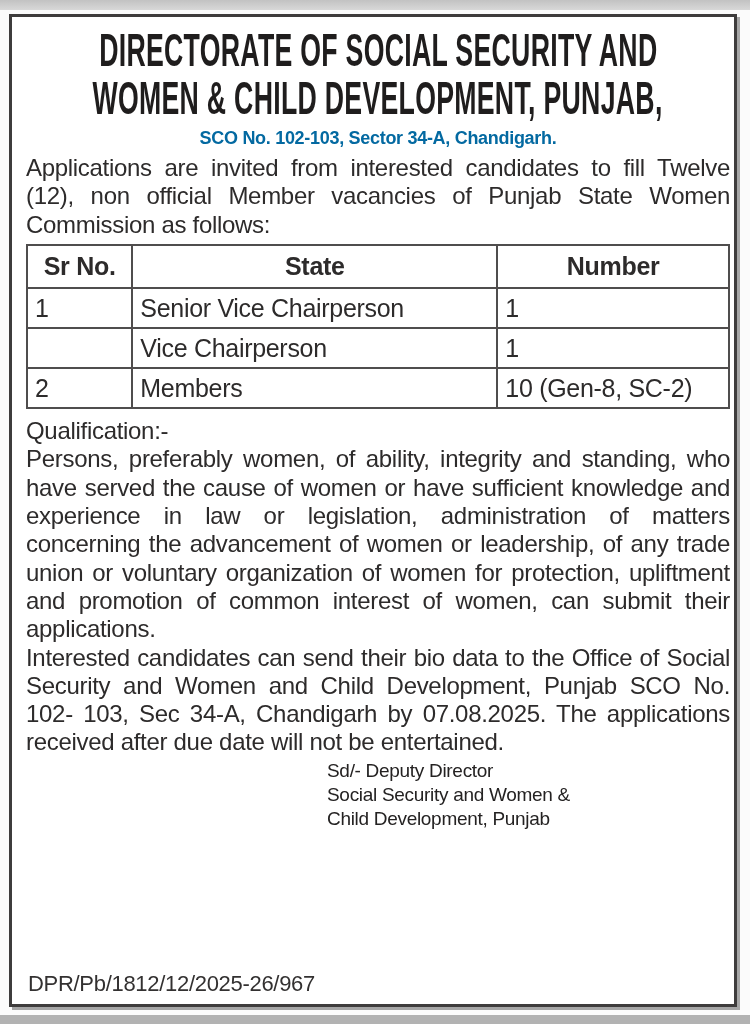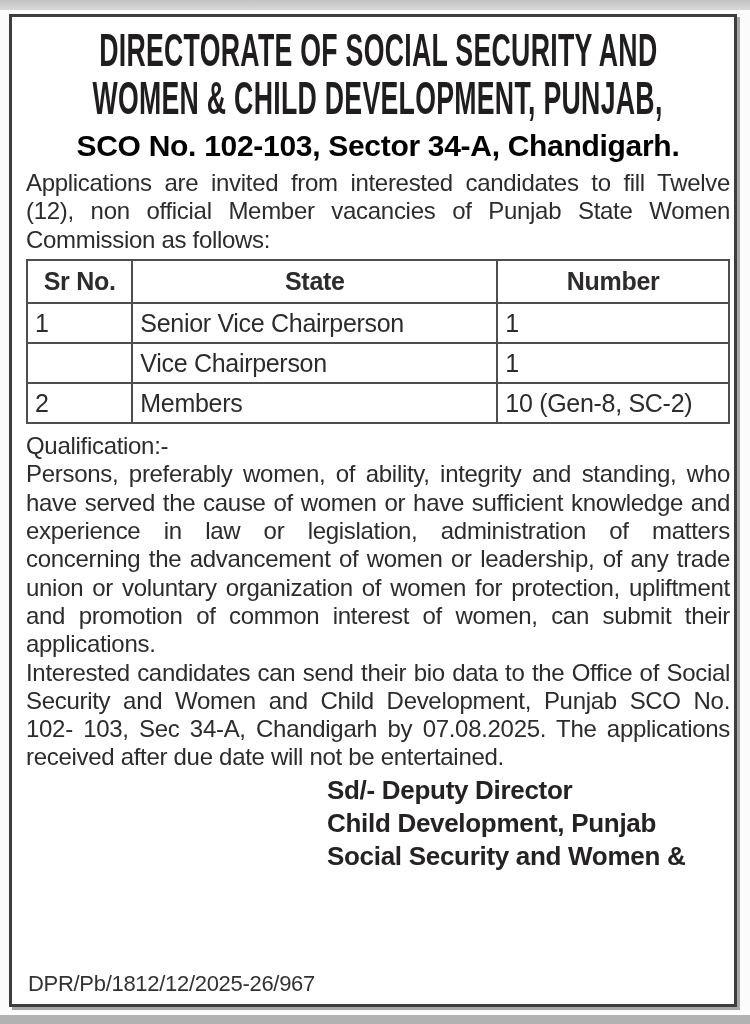--- a/index.html
+++ b/index.html
@@ -34,22 +34,22 @@
     font-weight: 700; font-size: 46px; line-height: 1.05;
     white-space: nowrap;
   }
   .title-line span {
     display: inline-block;
     transform: scaleX(0.58);
     transform-origin: 50% 50%;
     letter-spacing: 0.5px;
   }
   .address, .phone {
-    text-align: center; font-weight: 700; font-size: 30px;
-    letter-spacing: -0.3px; color: #000000; line-height: 1.25;
+    text-align: center; font-weight: 700; font-size: 18px;
+    letter-spacing: -0.3px; color: #0369a1; line-height: 1.25;
   }
   .address { margin-top: 4px; }
   .phone   { margin-top: 2px; }
   
   .para {
     font-size: 24px; line-height: 1.18; text-align: justify;
     color: #2d2b2b; letter-spacing: -0.3px;
   }
   .intro { margin-top: 5px; }
   
@@ -60,21 +60,21 @@
   table.vacancy th, table.vacancy td {
     border: 2px solid #4f4d4d; font-size: 25px;
     vertical-align: middle; letter-spacing: -0.3px;
   }
   table.vacancy th { font-weight: 700; text-align: center; height: 43px; }
   table.vacancy td { height: 40px; padding: 2px 4px 2px 7px; text-align: left; }
   .col-sr { width: 15%; } .col-post { width: 52%; } .col-num { width: 33%; }
   
   .signature {
     margin-top: 2px; margin-left: 301px;
-    font-weight: 700; font-size: 26px; line-height: 1.27;
+    font-weight: 400; font-size: 19px; line-height: 1.27;
     color: #242222; white-space: nowrap; letter-spacing: -0.3px;
   }
   .ref {
     position: absolute; left: 16px; bottom: 7px;
     font-size: 22px; color: #333131; letter-spacing: -0.3px;
   }
 </style>
 </head>
 <body>
 
@@ -127,19 +127,19 @@
       </tr>
     </tbody>
   </table>
 
   <p class="para">Qualification:-</p>
   <p class="para">Persons, preferably women, of ability, integrity and standing, who have served the cause of women or have sufficient knowledge and experience in law or legislation, administration of matters concerning the advancement of women or leadership, of any trade union or voluntary organization of women for protection, upliftment and promotion of common interest of women, can submit their applications.</p>
   <p class="para">Interested candidates can send their bio data to the Office of Social Security and Women and Child Development, Punjab SCO No. 102- 103, Sec 34-A, Chandigarh by 07.08.2025. The applications received after due date will not be entertained.</p>
 
   <div class="signature">
     <div>Sd/- Deputy Director</div>
+    <div>Social Security and Women &amp;</div>
     <div>Child Development, Punjab</div>
-    <div>Social Security and Women &amp;</div>
   </div>
 
   <div class="ref">DPR/Pb/1812/12/2025-26/967</div>
 
 </div>
 
 </body></html>

